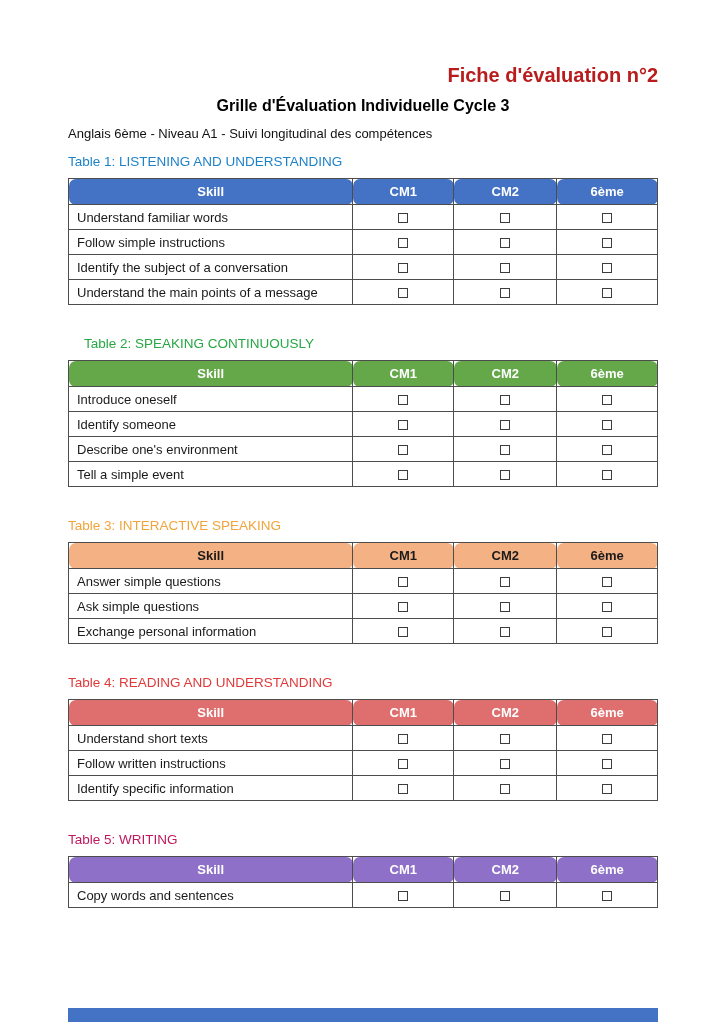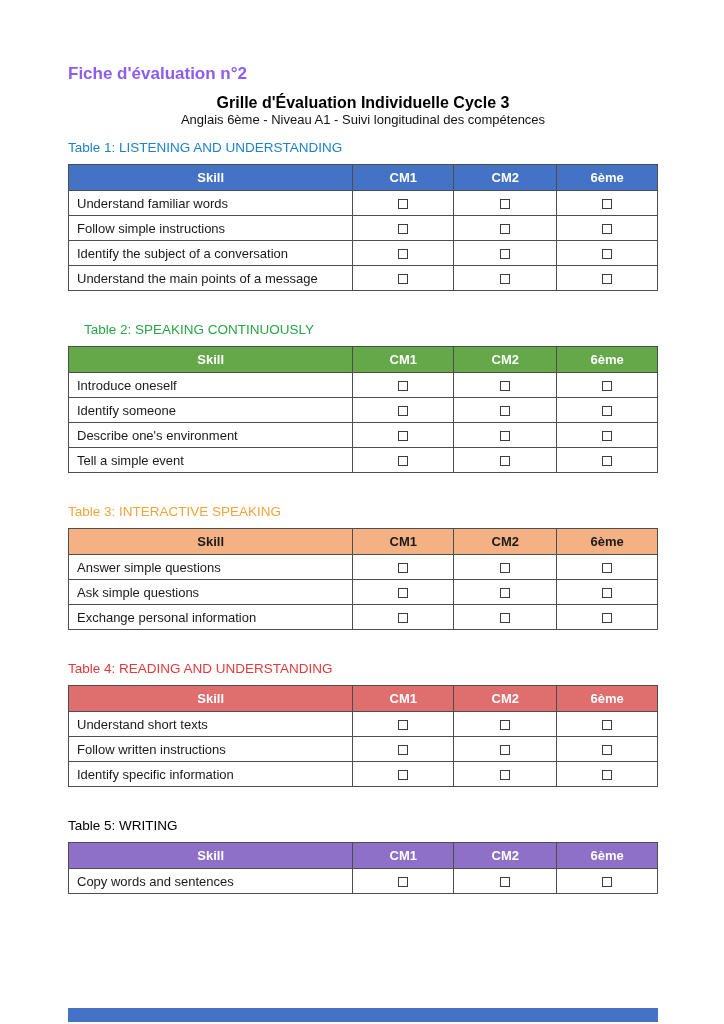--- a/index.html
+++ b/index.html
@@ -1,35 +1,35 @@
 <!DOCTYPE html>
 <html><head>
 <meta charset="utf-8">
 <style>
   * { margin:0; padding:0; box-sizing:border-box; }
   html,body { width:724px; height:1024px; background:#ffffff; overflow:hidden; }
   body { font-family:"Liberation Sans", sans-serif; color:#1a1a1a; position:relative; }
   .page { position:absolute; inset:0; background:#fff; }
   .content { padding:64px 66px 0 68px; }
 
-  .doc-title   { text-align:left; font-size:17px; font-weight:bold; color:#8b5cf6; }
+  .doc-title   { text-align:right; font-size:20px; font-weight:bold; color:#b91c1c; }
   .doc-subtitle{ text-align:center; font-size:16px; font-weight:bold; color:#000; margin-top:10px; }
-  .doc-meta    { text-align:center; font-size:13px; color:#111; }
+  .doc-meta    { text-align:left; font-size:13px; color:#111; margin-top:11px; }
 
   .fields { margin-top:15px; }
   .field  { font-size:14px; font-weight:bold; color:#000; line-height:22px; }
   .field-blank { font-weight:bold; letter-spacing:0; }
 
   .table-block { margin-top:31px; }
   .table-block.first { margin-top:13px; }
   .table-title { font-size:13.5px; font-weight:normal; margin-bottom:9px; }
 
   table { width:100%; border-collapse:collapse; table-layout:fixed; }
   th, td { border:1px solid #4d4d4d; }
-  th { height:26px; font-size:13px; font-weight:bold; text-align:center; }
+  th { height:26px; font-size:13px; font-weight:bold; text-align:center;border-radius:7px; }
   td { height:25px; font-size:13px; background:#fff; }
   td.skill { text-align:left; padding-left:8px; }
   td.mark  { text-align:center; }
 
   .checkbox { display:inline-block; width:10px; height:10px; border:1.5px solid #3c3c3c; background:#fff; vertical-align:middle; }
 
   .bottom-bar { position:absolute; left:68px; width:590px; top:1008px; height:14px; }
 </style>
 </head>
 <body>
@@ -211,21 +211,21 @@
                 <td class="skill">Identify specific information</td>
                 <td class="mark"><span class="checkbox"></span></td>
                 <td class="mark"><span class="checkbox"></span></td>
                 <td class="mark"><span class="checkbox"></span></td>
               </tr>
             </tbody>
     </table>
   </div>
 
   <div class="table-block">
-    <div class="table-title" style="color: #000000;">Table 5: WRITING</div>
+    <div class="table-title" style="color: #be185d;">Table 5: WRITING</div>
     <table>
       <colgroup>
         <col style="width:48.3%">
               <col style="width:17.1%">
               <col style="width:17.5%">
               <col style="width:17.1%">
       </colgroup>
       <thead>
               <tr>
                 <th style="background: rgb(142, 112, 200); color: rgb(255, 255, 255);">Skill</th>

